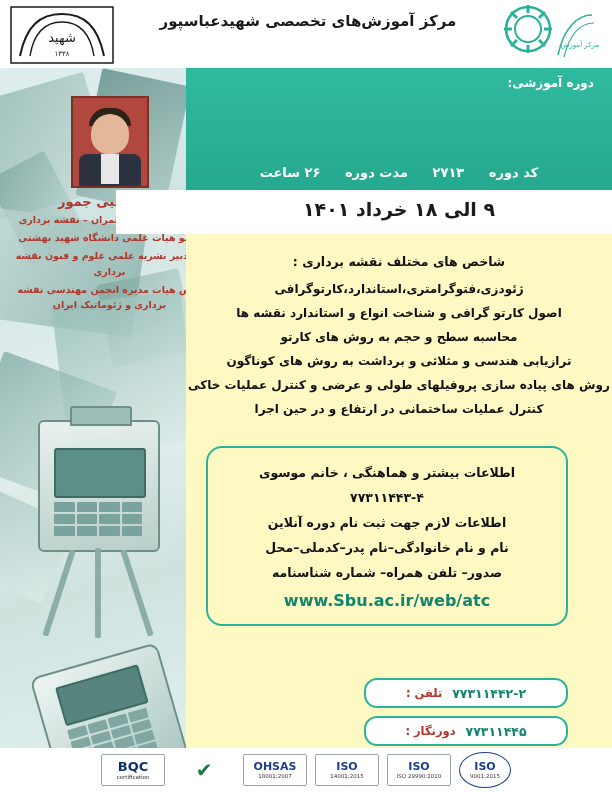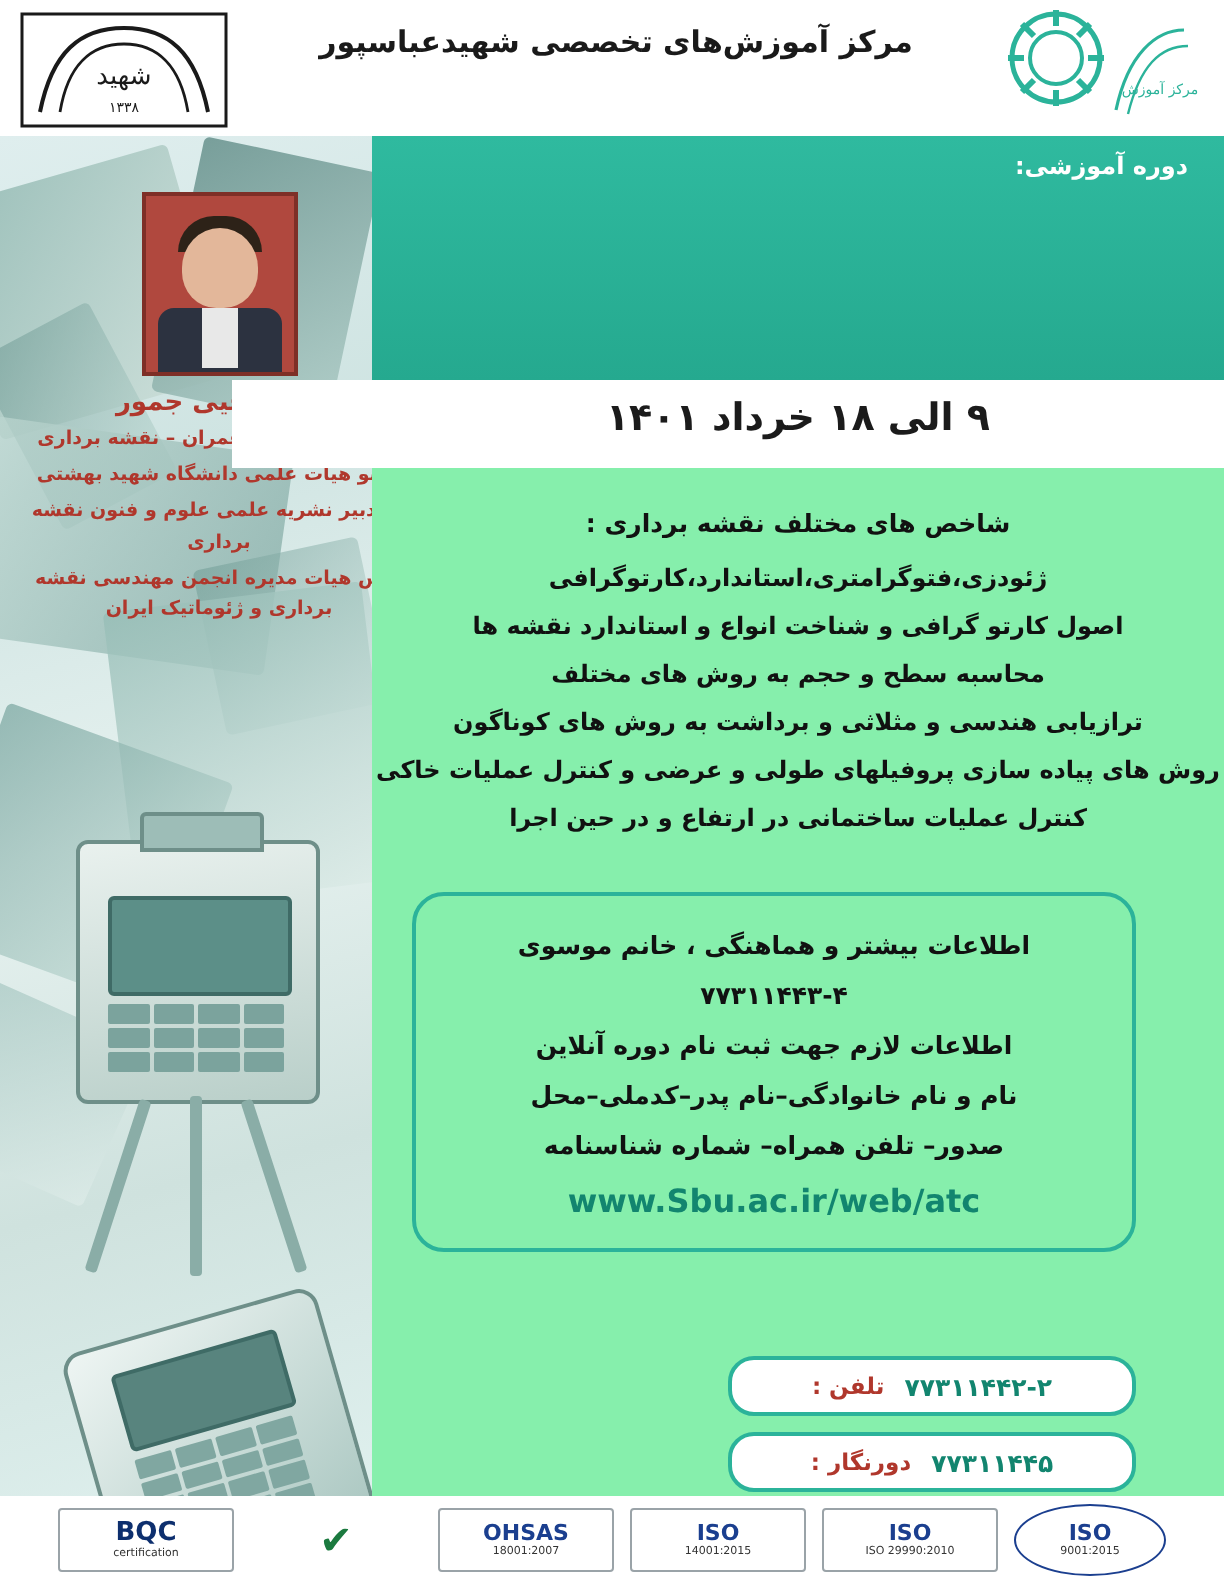--- a/index.html
+++ b/index.html
@@ -75,21 +75,21 @@
   .handheld .k{position:absolute;top:58px;left:20px;width:82px;height:44px;display:grid;grid-template-columns:repeat(4,1fr);grid-template-rows:repeat(4,1fr);gap:2px;}
   .handheld .k i{background:#80a7a1;border-radius:1px;display:block;}
 
   .instr.f{top:92px;left:6px;width:64px;height:96px;background:linear-gradient(140deg,#6f9a94,#bcd8d2);transform:rotate(-28deg);opacity:.6;}
   .instr.g{top:436px;left:-24px;width:86px;height:86px;background:linear-gradient(140deg,#9cc0ba,#e1eeeb);transform:rotate(24deg);opacity:.6;}
   .instr.h{top:208px;left:104px;width:84px;height:84px;background:linear-gradient(140deg,#6d9a93,#cbe2dd);transform:rotate(-12deg);opacity:.55;}
 
   
   .content{
     position:absolute;top:68px;right:0;left:186px;bottom:44px;
-    background:#86efac;
+    background:#fef9c3;
     text-decoration:underline;
   }
 
   
   .banner{
     position:absolute;top:0px;right:0px;width:426px;height:122px;
     background:#2bb39a;
     background:linear-gradient(180deg,#2fba9f 0%,#25a98f 100%);
   }
   .banner .kicker{
@@ -186,21 +186,21 @@
 
   
   .footer{
     position:absolute;bottom:0;left:0;width:612px;height:44px;
     background:#ffffff;
     display:flex;align-items:center;justify-content:center;gap:8px;
   }
   .cert{
     height:30px;min-width:46px;border:1px solid #9aa3a8;border-radius:2px;
     display:flex;flex-direction:column;align-items:center;justify-content:center;
-    padding:0 20px;background:#fff;
+    padding:0 8px;background:#fff;
   }
   .cert .c1{font-size:11px;font-weight:bold;color:#1b3f8f;line-height:1.05;}
   .cert .c2{font-size:5.5px;color:#333;line-height:1.1;white-space:nowrap;}
   .cert.round{border-radius:50%;width:34px;min-width:34px;height:34px;border:1px solid #1b3f8f;}
   .cert.bqc .c1{color:#0d2f6e;font-size:13px;}
   .cert.tick{border:none;}
   .cert.tick .mark{font-size:20px;color:#1b7a3f;}
 
   
   .bottom-rule{position:absolute;bottom:0;left:0;width:612px;height:3px;background:#2bb39a;opacity:.0;}
@@ -312,31 +312,37 @@
     <div class="cred">دکترای مهندسی عمران – نقشه برداری</div>
     <div class="cred">عضو هیات علمی دانشگاه شهید بهشتی</div>
     <div class="cred">سردبیر نشریه علمی علوم و فنون نقشه برداری</div>
     <div class="cred">ریس هیات مدیره انجمن مهندسی نقشه برداری و ژئوماتیک ایران</div>
   </div>
 
   <div class="content">
 
     <div class="banner">
       <div class="kicker">دوره آموزشی:</div>
+      <div class="meta">
+        <span>کد دوره</span>
+        <span>۲۷۱۳</span>
+        <span>مدت دوره</span>
+        <span>۲۶ ساعت</span>
+      </div>
     </div>
 
     <div class="date-band">
       <div class="txt">۹ الی ۱۸ خرداد ۱۴۰۱</div>
     </div>
 
     <div class="topics">
       <div class="t-title">شاخص های مختلف نقشه برداری :</div>
       <div class="t-item">ژئودزی،فتوگرامتری،استاندارد،کارتوگرافی</div>
       <div class="t-item">اصول کارتو گرافی و شناخت انواع و استاندارد نقشه ها</div>
-      <div class="t-item">محاسبه سطح و حجم به روش های مختلف</div>
+      <div class="t-item">محاسبه سطح و حجم به روش های کارتو</div>
       <div class="t-item">ترازیابی هندسی و مثلاثی و برداشت به روش های کوناگون</div>
       <div class="t-item">روش های پیاده سازی پروفیلهای طولی و عرضی و کنترل عملیات خاکی</div>
       <div class="t-item">کنترل عملیات ساختمانی در ارتفاع و در حین اجرا</div>
     </div>
 
     <div class="contact-box">
       <div class="line">اطلاعات بیشتر و هماهنگی ، خانم موسوی</div>
       <div class="line">۷۷۳۱۱۴۴۳-۴</div>
       <div class="line">اطلاعات لازم جهت ثبت نام دوره آنلاین</div>
       <div class="line">نام و نام خانوادگی–نام پدر–کدملی–محل</div>

